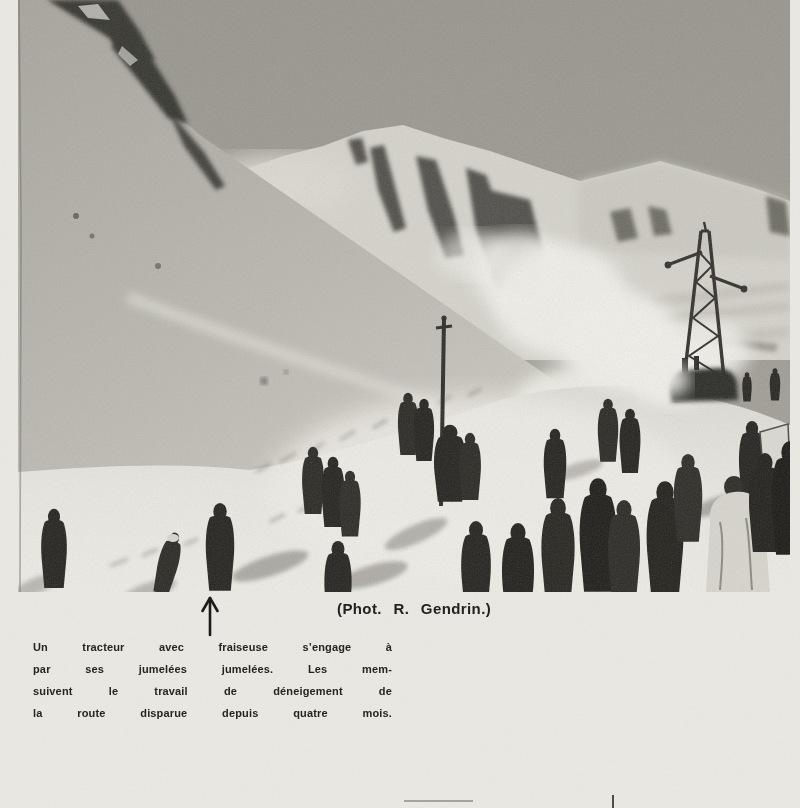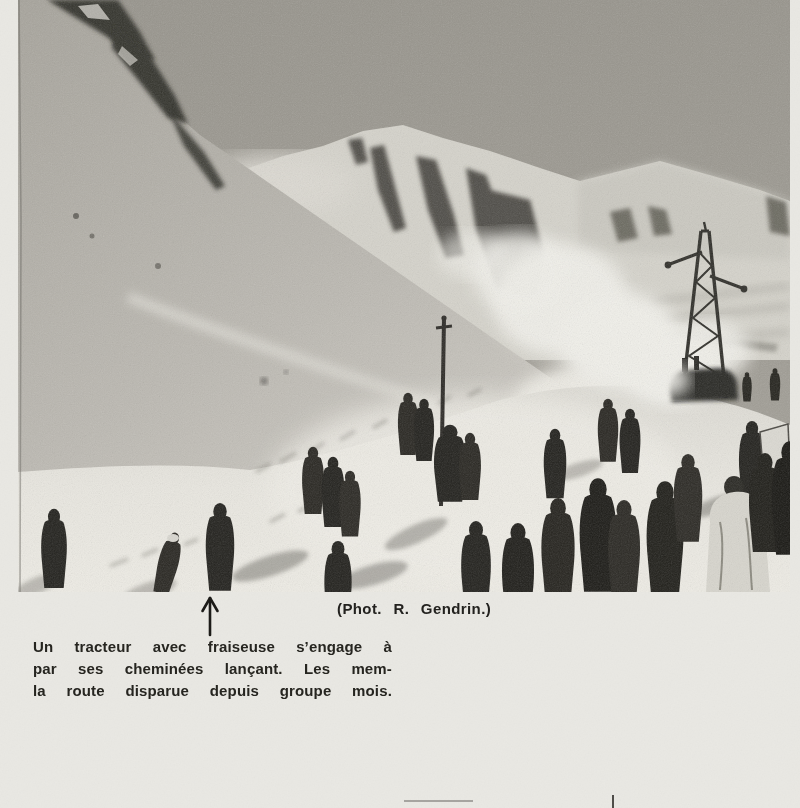--- a/index.html
+++ b/index.html
@@ -16,21 +16,21 @@
   }
   .photo-frame svg{display:block;}
   .arrow-annotation{position:absolute;left:197px;top:592px;width:26px;height:46px;}
   .photo-credit{
     position:absolute;left:337px;top:600px;width:220px;
     font-size:15px;font-weight:700;color:#23221f;
     letter-spacing:.4px;word-spacing:7px;white-space:nowrap;
   }
   .caption{
     position:absolute;left:33px;top:636px;width:359px;
-    font-size:15px;font-weight:700;color:#262520;
+    font-size:11px;font-weight:700;color:#262520;
     letter-spacing:.15px;
   }
   .caption-line{
     height:22px;line-height:22px;
     text-align:justify;text-align-last:justify;
     -moz-text-align-last:justify;
     white-space:normal;
   }
   .artifact-line{
     position:absolute;left:404px;top:800px;width:69px;height:2px;
@@ -271,20 +271,21 @@
       <path d="M13,43 L13,7"></path>
       <path d="M13,6 L5.5,19"></path>
       <path d="M13,6 L20.5,19"></path>
     </g>
   </svg>
 
   <div class="photo-credit">(Phot. R. Gendrin.)</div>
 
   <div class="caption">
     <div class="caption-line">Un tracteur avec fraiseuse s’engage à</div>
-    <div class="caption-line">par ses cheminées lançant. Les mem-</div>
-    <div class="caption-line">la route disparue depuis groupe mois.</div>
+    <div class="caption-line">par ses jumelées jumelées. Les mem-</div>
+    <div class="caption-line">suivent le travail de déneigement de</div>
+    <div class="caption-line">la route disparue depuis quatre mois.</div>
   </div>
 
   <div class="artifact-line"></div>
   <div class="artifact-tick"></div>
 
 </div>
 
 </body></html>

